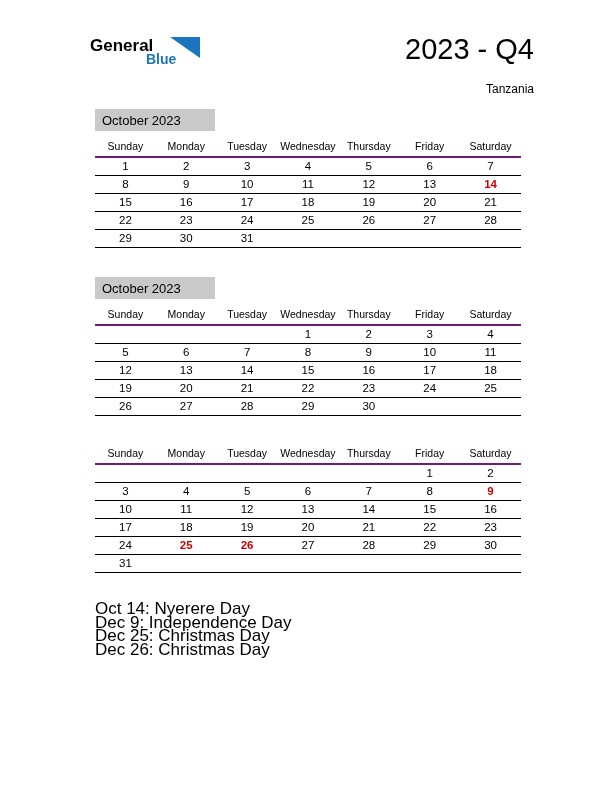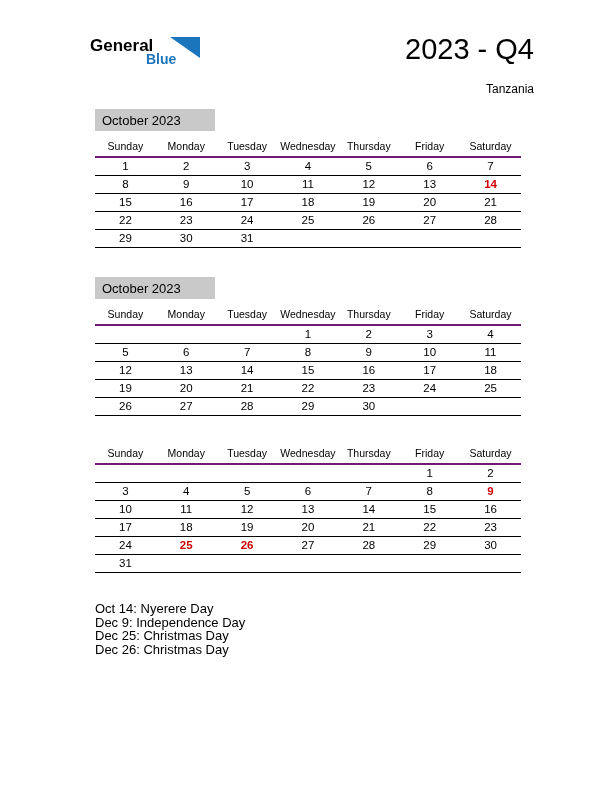--- a/index.html
+++ b/index.html
@@ -38,21 +38,21 @@
   th {
     font-size: 10.5px; font-weight: normal; text-align: center;
     padding: 2px 0 4px; border-bottom: 2px solid #701a75;
   }
   td {
     font-size: 11.5px; text-align: center;
     padding: 2px 0 3px; border-bottom: 1px solid #000;
     height: 12px;
   }
   td.holiday { color: var(--holiday); font-weight: bold; }
-  .notes { font-size: 13px; line-height: 13.5px; }
+  .notes { font-size: 17px; line-height: 13.5px; }
 </style>
 </head>
 <body>
 
 <div class="logo">
   <div class="logo-row">
     <span class="logo-general">General</span>
     <svg class="logo-triangle" width="30" height="21" viewBox="0 0 30 21" aria-hidden="true">
       <polygon points="0,0 30,0 30,21" fill="currentColor"></polygon>
     </svg>

